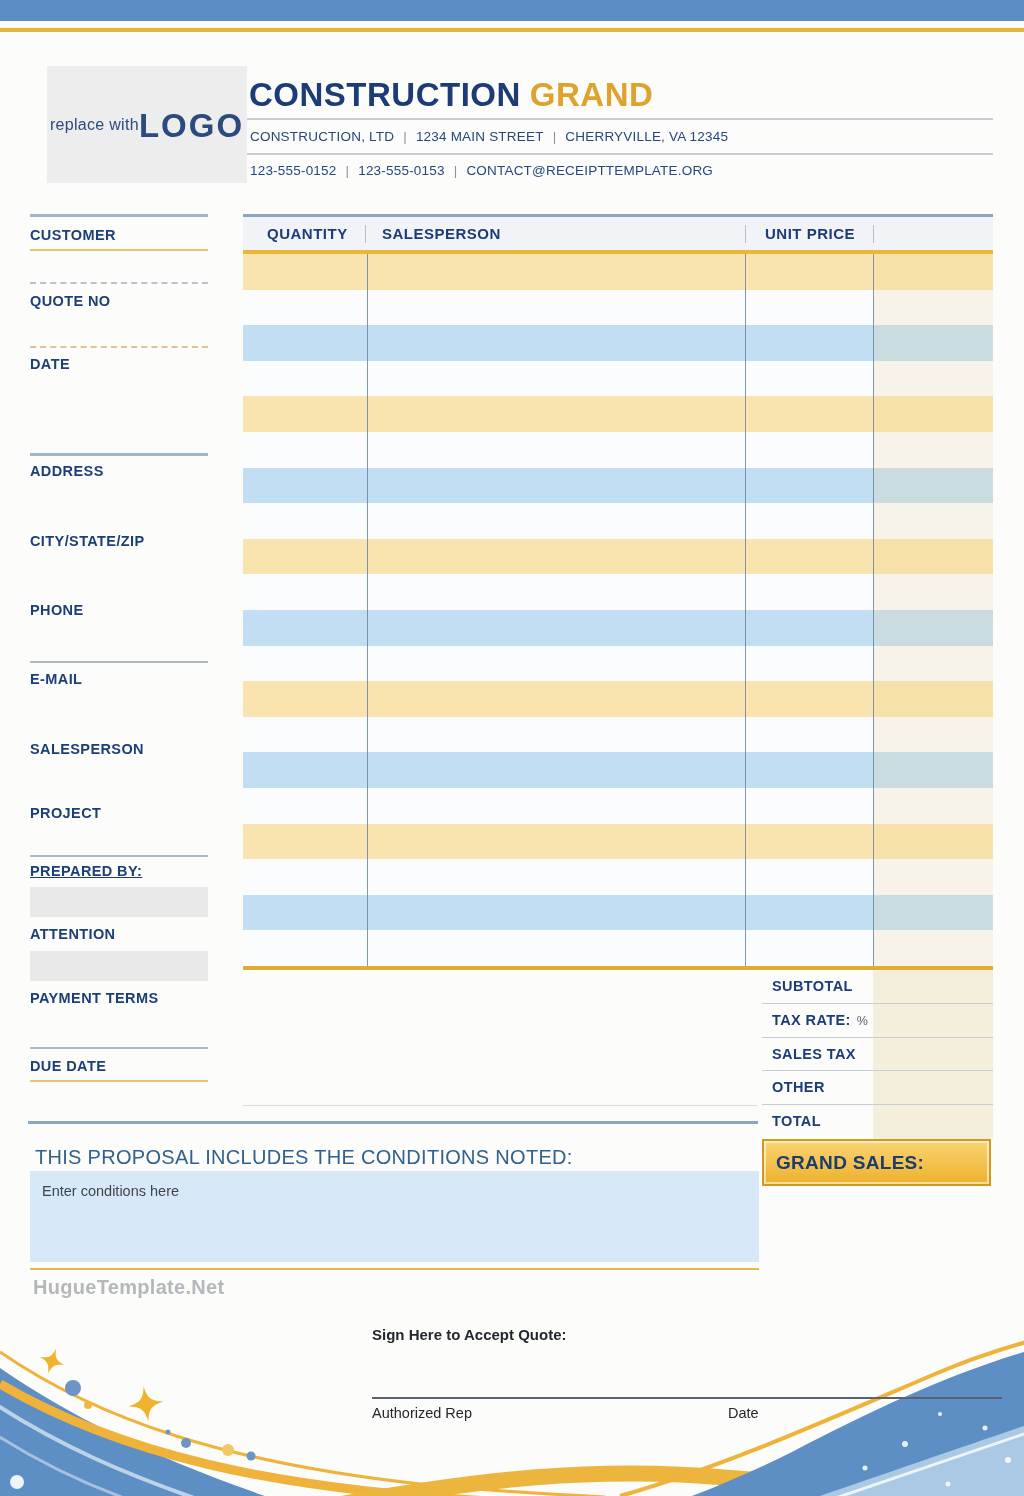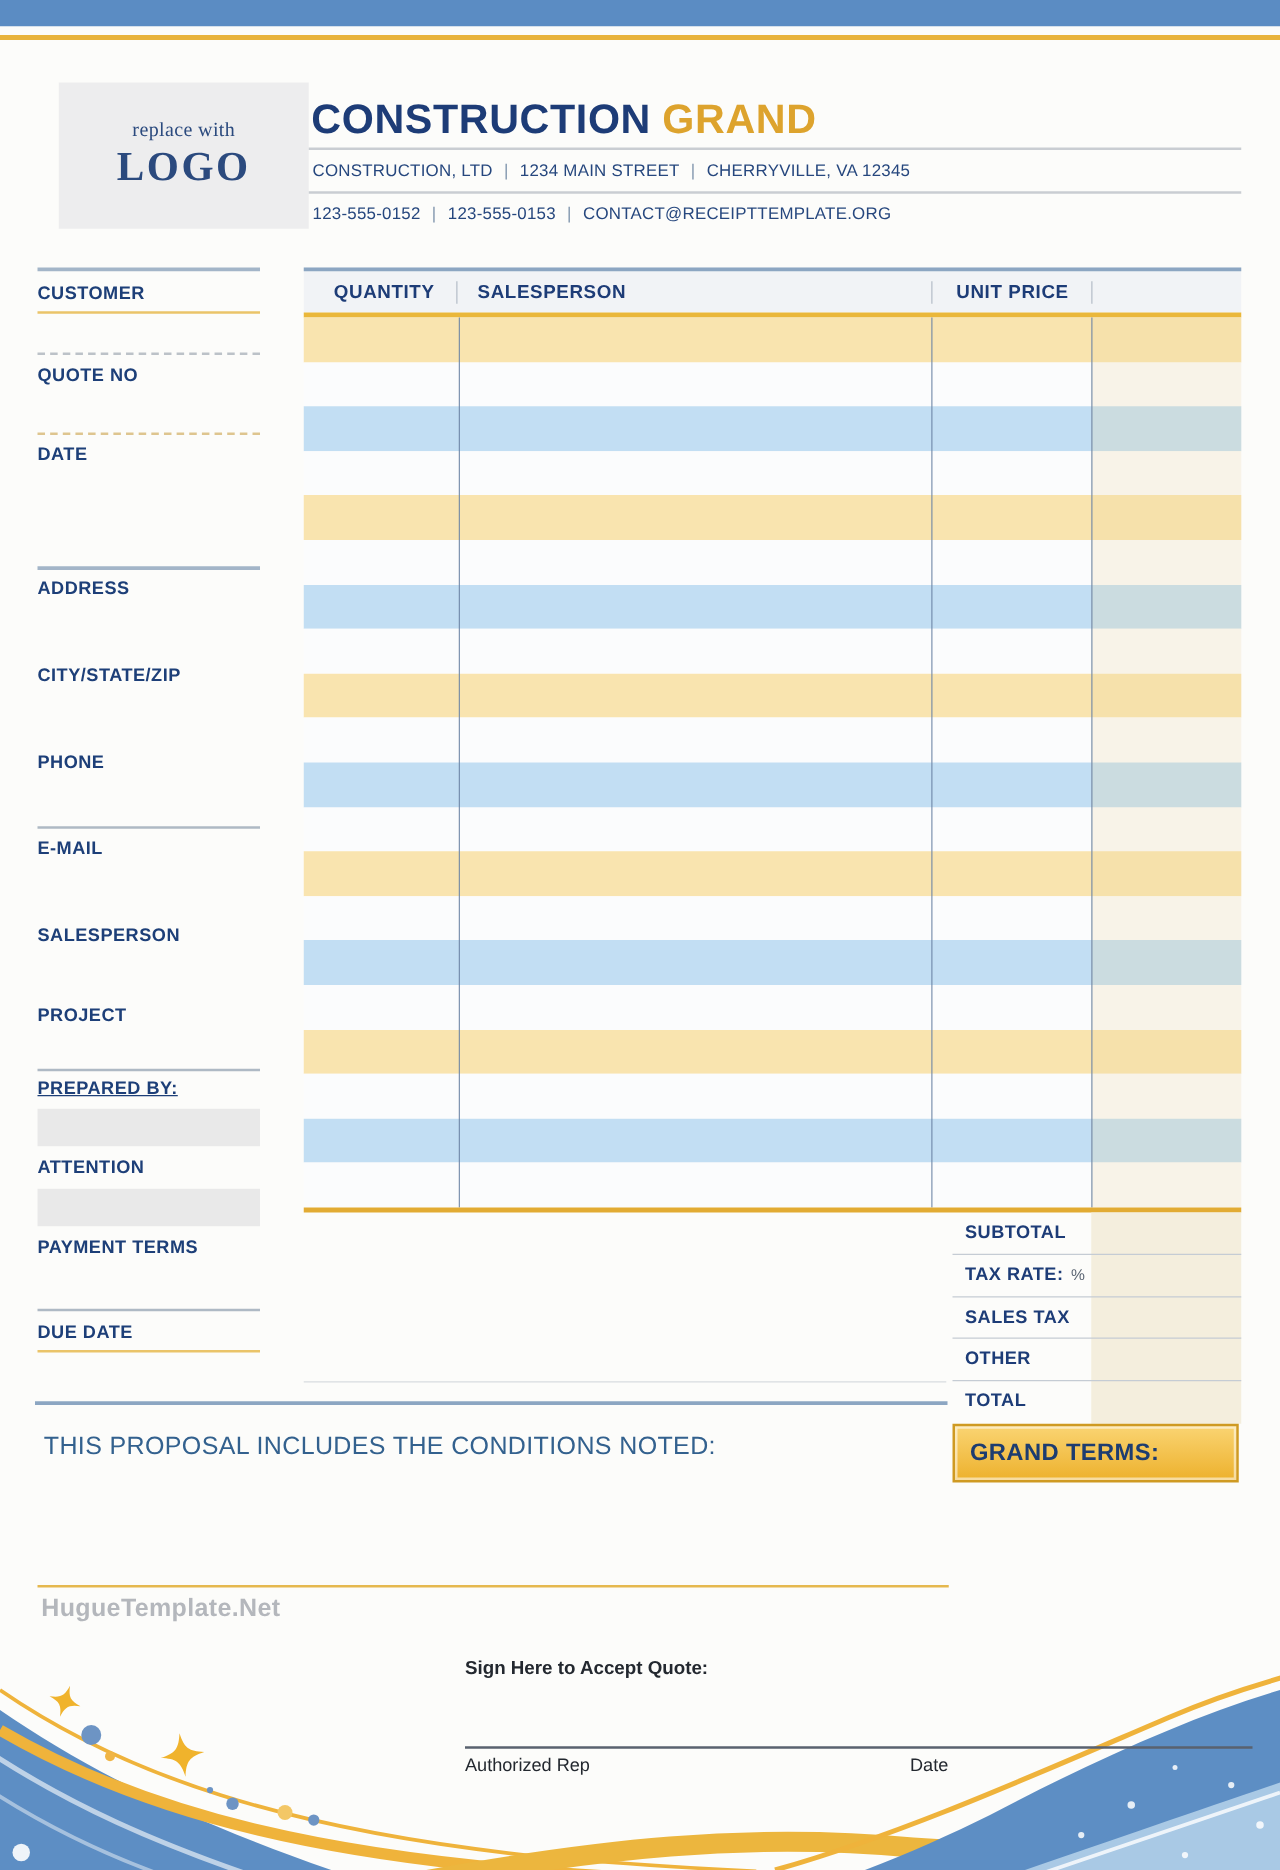--- a/index.html
+++ b/index.html
@@ -9,21 +9,21 @@
     font-family:"Liberation Sans",sans-serif;
   }
   .abs{position:absolute;}
 
   
   .top-band{left:0;top:0;width:1024px;height:21px;background:#5b8cc3;}
   .top-gold{left:0;top:28px;width:1024px;height:4px;background:#e8b33c;}
 
   
   .logo-box{left:47px;top:66px;width:200px;height:117px;background:#ededee;
-    display:flex;flex-direction:column;align-items:center;justify-content:center;color:#2b4a7e;font-family:Liberation Serif, serif;}
+    display:flex;align-items:center;justify-content:center;color:#2b4a7e;}
   .logo-line1{font-size:16px;letter-spacing:.3px;}
   .logo-line2{font-size:33px;font-weight:700;letter-spacing:2px;margin-top:2px;}
   .page-title{left:249px;top:76px;font-size:33px;font-weight:700;letter-spacing:.5px;color:#1d3c77;white-space:nowrap;}
   .page-title .gold{color:#dda32d;margin-left:9px;}
   .rule{background:#c9cdd2;height:2px;}
   .info-line{left:250px;font-size:13.5px;color:#26477e;letter-spacing:.2px;white-space:nowrap;}
   .info-sep{color:#8095ad;margin:0 9px;}
 
   
   .sb-line{left:30px;width:178px;}
@@ -227,26 +227,29 @@
       <div class="tot-row" style="top:101.4px;">
         <div class="tot-label">OTHER</div>
         <div class="tot-value"></div>
       </div>
       <div class="tot-row last" style="top:135.2px;">
         <div class="tot-label">TOTAL</div>
         <div class="tot-value"></div>
       </div>
     </div>
     <div class="abs grand-total">
-      <span class="grand-total-label">GRAND TERMS:</span>
+      <span class="grand-total-label">GRAND SALES:</span>
     </div>
 
     <div class="abs notes-thin-line"></div>
     <div class="abs notes-blue-line"></div>
     <div class="abs cond-heading">THIS PROPOSAL INCLUDES THE CONDITIONS NOTED:</div>
+    <div class="abs cond-box">
+      <div class="cond-placeholder">Enter conditions here</div>
+    </div>
     <div class="abs cond-gold"></div>
     <div class="abs watermark">HugueTemplate.Net</div>
 
     <div class="abs sig-heading">Sign Here to Accept Quote:</div>
     <div class="abs sig-line"></div>
     <div class="abs sig-label" style="left:372px;">Authorized Rep</div>
     <div class="abs sig-label" style="left:728px;">Date</div>
   </div>
 </div>
 

